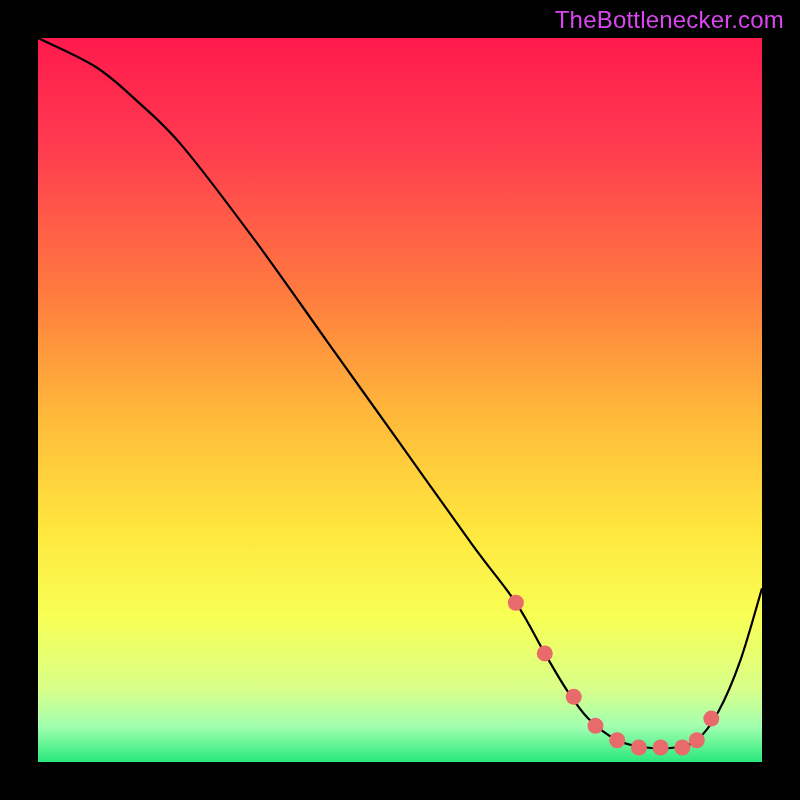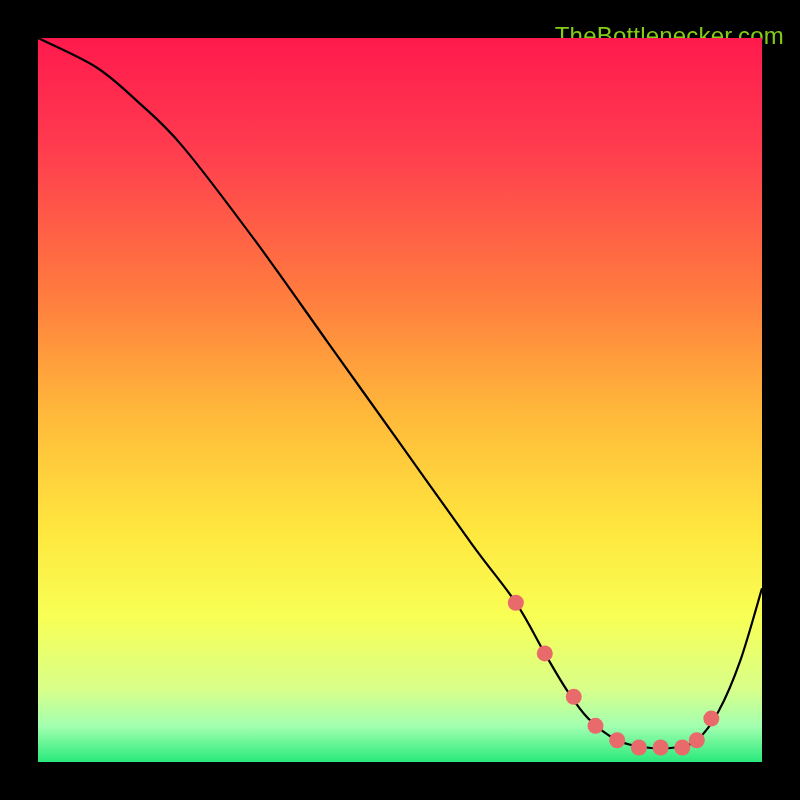--- a/index.html
+++ b/index.html
@@ -16,25 +16,24 @@
     top: 0;
     left: 0;
     width: 800px;
     height: 800px;
     background: #000;
   }
   .watermark {
     position: absolute;
     top: 6px;
     right: 16px;
-    color: #84cc16;
+    color: #d946ef;
     font-size: 24px;
     font-weight: 500;
     letter-spacing: 0.2px;
-    margin-top: 16px;
   }
   .plot {
     position: absolute;
     top: 38px;
     left: 38px;
     width: 724px;
     height: 724px;
   }
 </style>
 </head>

